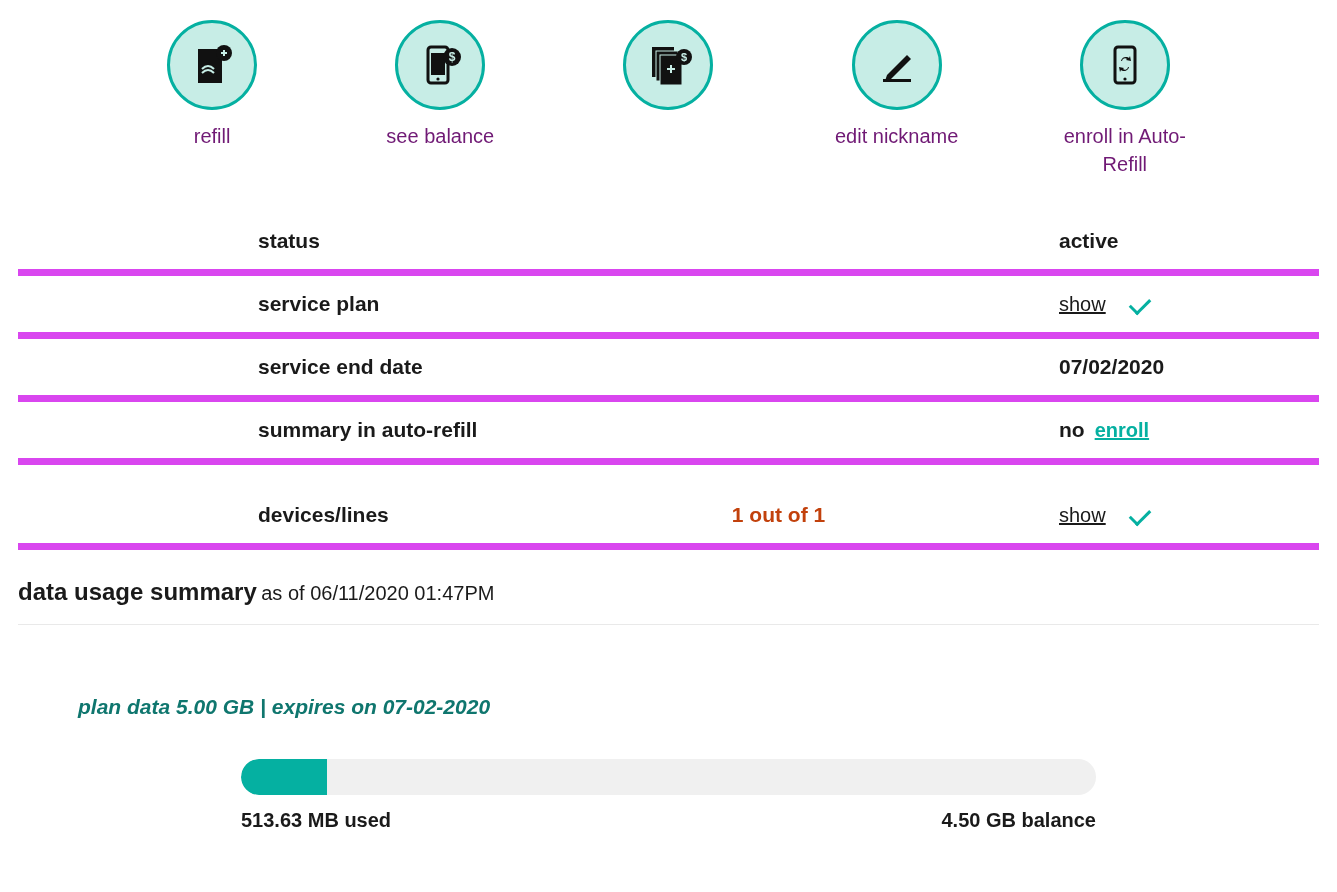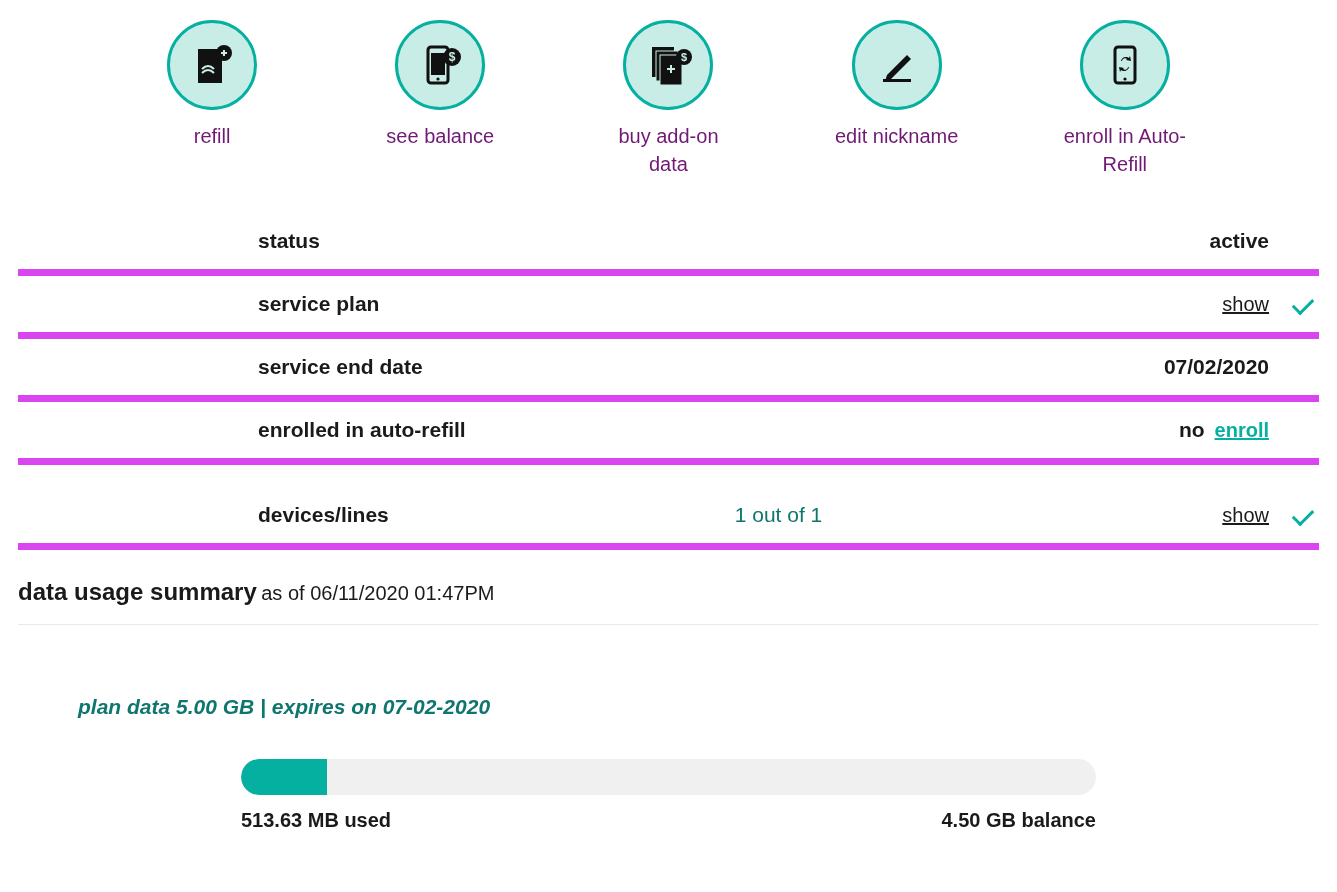--- a/index.html
+++ b/index.html
@@ -58,31 +58,31 @@
     flex: 0 0 240px;
     margin-left: 240px;
     font-size: 21px;
     font-weight: 700;
     color: #1a1a1a;
   }
   .info-middle {
     flex: 1;
     text-align: center;
     font-size: 21px;
-    font-weight: 400;
-    color: #0f766e;
+    font-weight: 700;
+    color: #c2410c;
   }
   .info-value {
     flex: 0 0 260px;
     text-align: right;
     font-size: 21px;
     font-weight: 700;
     color: #1a1a1a;
     display: flex;
-    justify-content: flex-end;
+    justify-content: flex-start;
     align-items: center;
     gap: 22px;
     padding-right: 4px;
   }
   .chevron-slot { width: 24px; display:flex; justify-content:center; }
   .chevron-down {
     width: 20px; height: 12px;
     border-left: 3px solid #05b0a1;
     border-bottom: 3px solid #05b0a1;
     transform: rotate(-45deg);
@@ -199,21 +199,20 @@
         <svg viewBox="0 0 48 48">
             <rect x="8" y="6" width="22" height="30" fill="#111"></rect>
             <rect x="12" y="10" width="22" height="30" fill="#111" stroke="#c7ede6" stroke-width="1"></rect>
             <rect x="16" y="14" width="22" height="30" fill="#111" stroke="#c7ede6" stroke-width="1"></rect>
             <rect x="23" y="27" width="8" height="2" fill="#c7ede6"></rect>
             <rect x="26" y="24" width="2" height="8" fill="#c7ede6"></rect>
             <circle cx="40" cy="16" r="8" fill="#111"></circle>
             <text x="40" y="20" text-anchor="middle" font-size="11" font-weight="bold" fill="#c7ede6">$</text>
           </svg>
       </div>
-      <div class="action-label">buy add-on data</div>
     </div>
 
     <div class="action-item">
       <div class="action-icon-circle">
         <svg viewBox="0 0 48 48">
             <path d="M14 34l20-20 4 4-20 20-6 2z" fill="#111"></path>
             <rect x="10" y="38" width="28" height="3" fill="#111"></rect>
           </svg>
       </div>
       <div class="action-label">edit nickname</div>
@@ -257,21 +256,21 @@
     <div class="info-row">
       <div class="info-label">service end date</div>
       <div class="info-middle"></div>
       <div class="info-value">
         <span>07/02/2020</span>
         <span class="chevron-slot"></span>
       </div>
     </div>
 
     <div class="info-row">
-      <div class="info-label">enrolled in auto-refill</div>
+      <div class="info-label">summary in auto-refill</div>
       <div class="info-middle"></div>
       <div class="info-value">
         <span>no</span>
         <span class="enroll-link" style="margin-left:-12px;">enroll</span>
         <span class="chevron-slot"></span>
       </div>
     </div>
 
     <div class="info-row extra-top">
       <div class="info-label">devices/lines</div>

